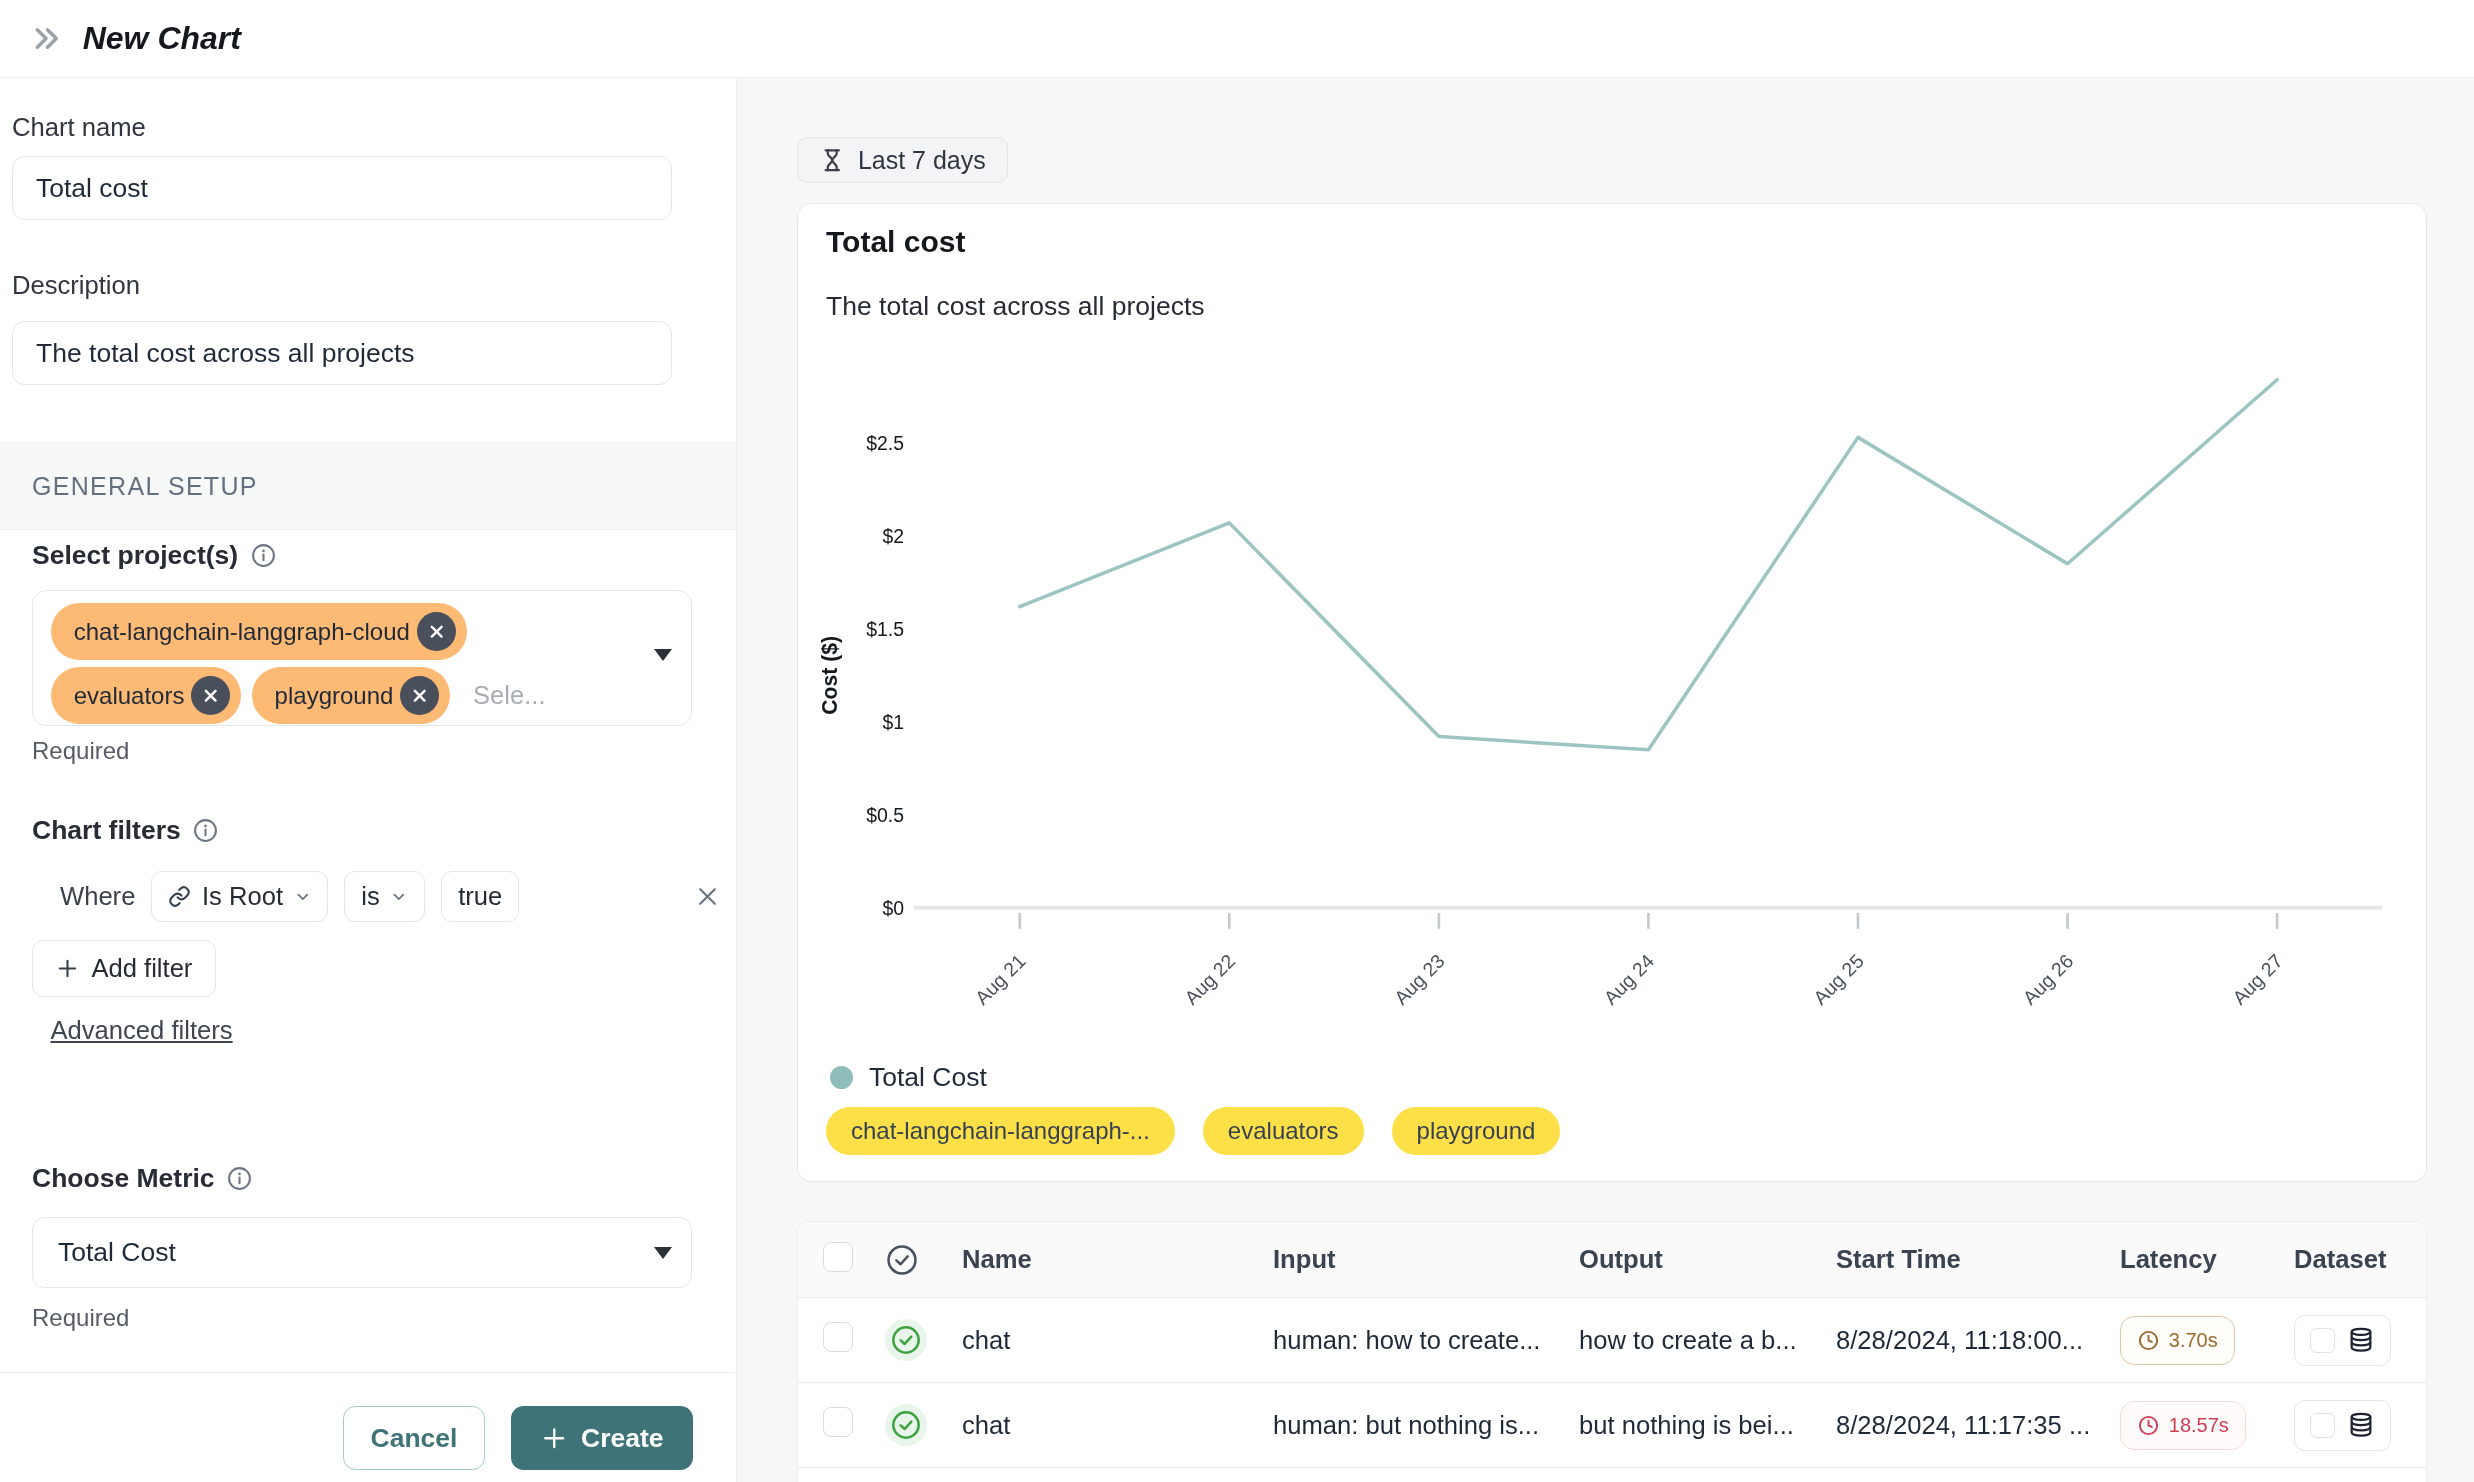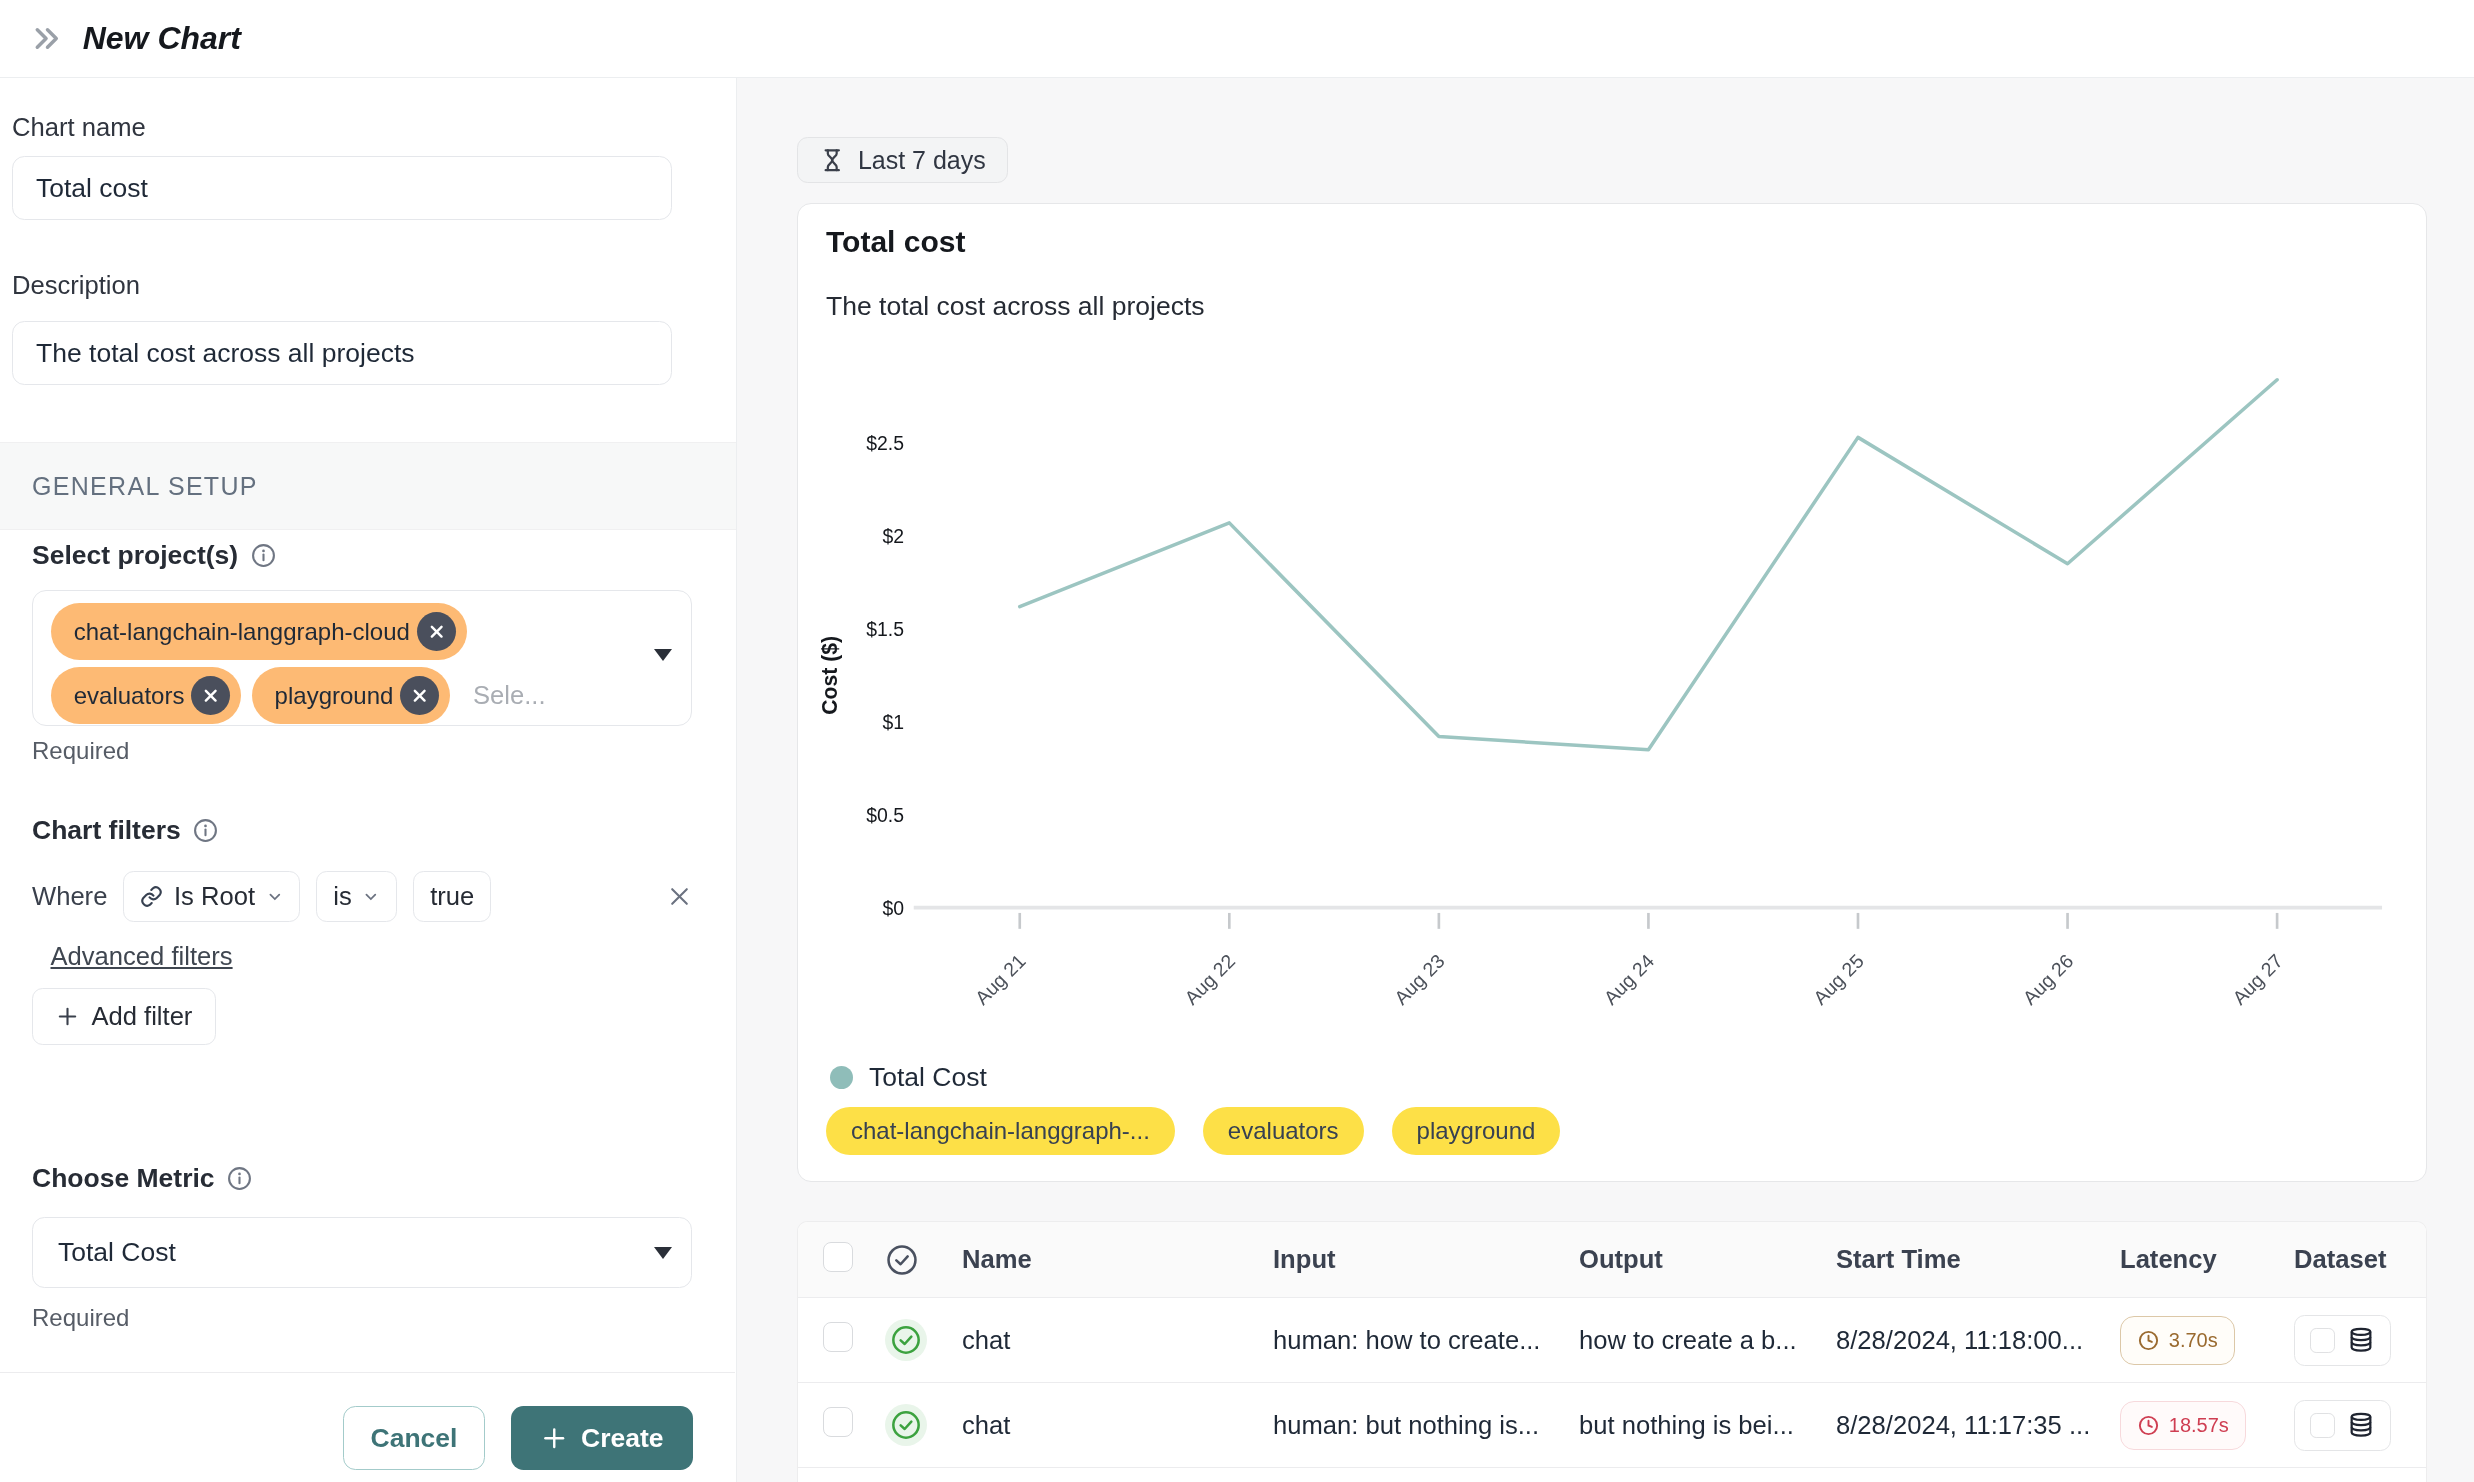--- a/index.html
+++ b/index.html
@@ -171,21 +171,21 @@
         <span>Chart filters</span>
         <span>
           <svg width="25" height="25" viewBox="0 0 24 24" fill="none" stroke="#6f7683" stroke-width="2">
             <circle cx="12" cy="12" r="10"></circle>
               <line x1="12" y1="11" x2="12" y2="16.5" stroke-linecap="round"></line>
               <circle cx="12" cy="7.6" r="1.3" fill="#6f7683" stroke="none"></circle>
           </svg>
         </span>
       </div>
 
-      <div class="filter-row" style="margin-top:25.6px;width:660px;">
+      <div class="filter-row" style="margin-top:25.6px;width:660px;margin-left:28px;">
         <span style="font-size:25.6px;color:#3a404c;">Where</span>
         <span class="filter-pill">
           <span>
             <svg width="23" height="23" viewBox="0 0 24 24" fill="none" stroke="#374151" stroke-width="2.2" stroke-linecap="round">
               <path d="M10 13a5 5 0 0 0 7.5.5l3-3a5 5 0 0 0-7-7l-1.7 1.7"></path>
               <path d="M14 11a5 5 0 0 0-7.5-.5l-3 3a5 5 0 0 0 7 7l1.7-1.7"></path>
             </svg>
           </span>
           <span>Is Root</span>
           <svg width="17.7" height="17.7" viewBox="0 0 24 24" fill="none" stroke="#6b7280" stroke-width="2.4" stroke-linecap="round">
@@ -202,31 +202,31 @@
           <span>true</span>
         </span>
         <span style="margin-left:auto;display:inline-flex;cursor:pointer;">
           <svg width="25" height="25" viewBox="0 0 24 24" stroke="#6b7280" stroke-width="2" stroke-linecap="round">
               <line x1="5" y1="5" x2="19" y2="19"></line>
               <line x1="19" y1="5" x2="5" y2="19"></line>
             </svg>
         </span>
       </div>
 
-      <div style="margin-top:19.4px;padding-left:18.5px;">
-        <span class="linklike">Advanced filters</span>
-      </div>
       <div style="margin-top:17.7px;">
         <span class="ghost-btn">
           <svg width="23" height="23" viewBox="0 0 24 24" stroke="#3a404c" stroke-width="2.2" stroke-linecap="round">
               <line x1="12" y1="4" x2="12" y2="20"></line>
               <line x1="4" y1="12" x2="20" y2="12"></line>
             </svg>
           <span>Add filter</span>
         </span>
+      </div>
+      <div style="margin-top:19.4px;padding-left:18.5px;">
+        <span class="linklike">Advanced filters</span>
       </div>
 
       <div class="bold-label" style="margin-top:118px;">
         <span>Choose Metric</span>
         <span>
           <svg width="25" height="25" viewBox="0 0 24 24" fill="none" stroke="#6f7683" stroke-width="2">
             <circle cx="12" cy="12" r="10"></circle>
               <line x1="12" y1="11" x2="12" y2="16.5" stroke-linecap="round"></line>
               <circle cx="12" cy="7.6" r="1.3" fill="#6f7683" stroke="none"></circle>
           </svg>

